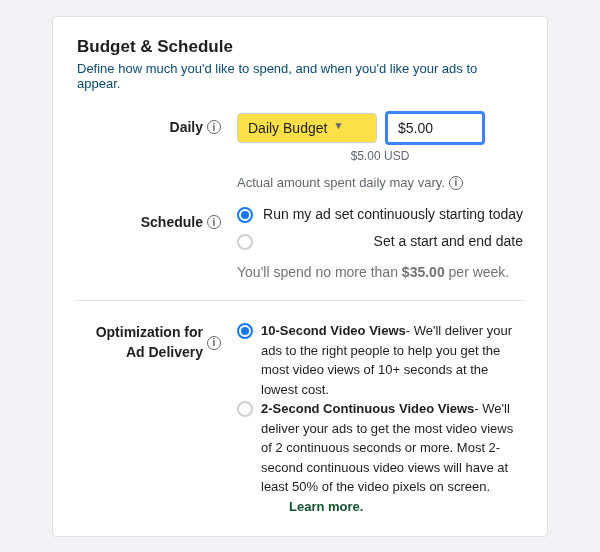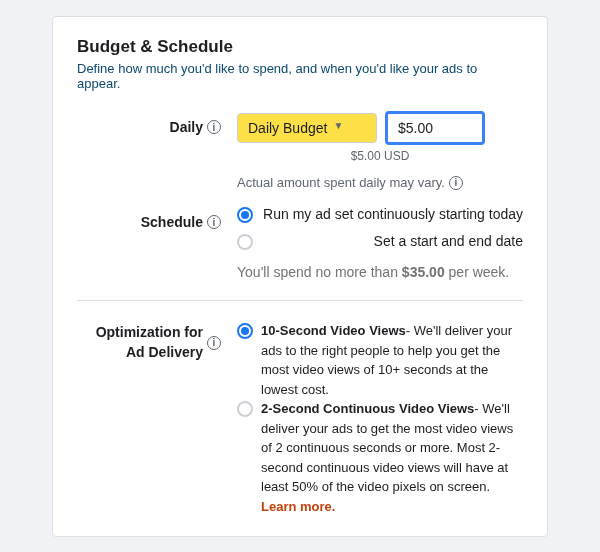--- a/index.html
+++ b/index.html
@@ -197,23 +197,24 @@
     }
     .opt-radio-text {
       font-size: 13px;
       color: #1c1e21;
       line-height: 1.5;
     }
     .opt-radio-text strong {
       font-weight: 700;
     }
     .learn-more {
-      color: #c2410c;
+      color: #14532d;
       text-decoration: none;
       font-weight: 600;
+      margin-left: 28px;
     }
     .label-info-wrap {
       display: flex;
       align-items: center;
       gap: 4px;
       justify-content: flex-end;
     }
   </style>
 </head>
 <body>

